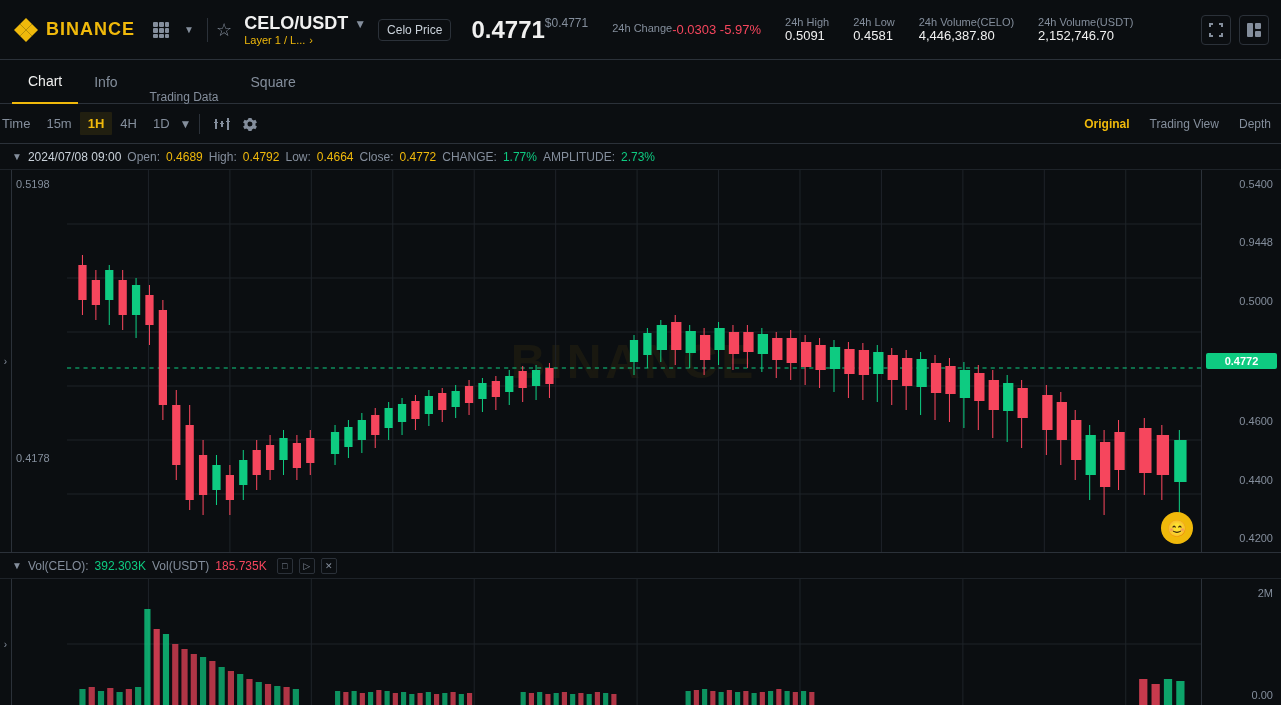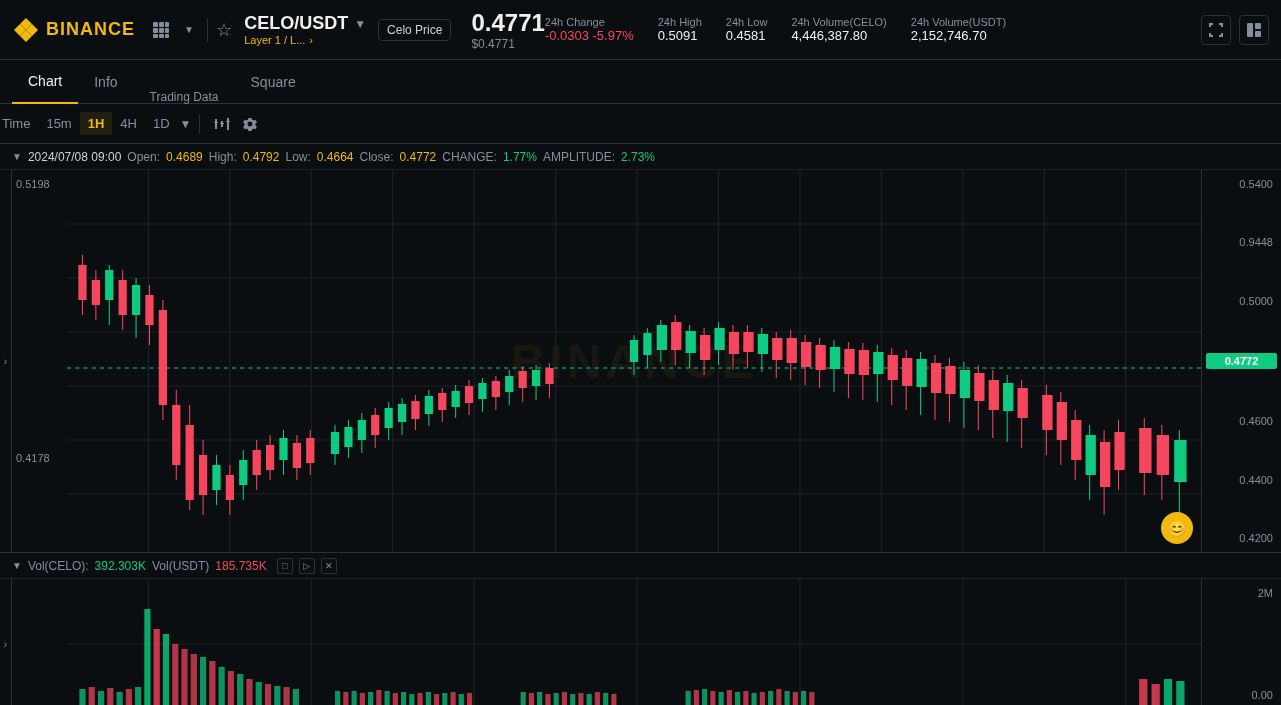--- a/index.html
+++ b/index.html
@@ -43,26 +43,26 @@
       <span style="color:#848e9c;font-size:12px;">▼</span>
     </div>
     <div style="display:flex;align-items:center;gap:4px;">
       <span style="font-size:11px;color:#f0b90b;cursor:pointer;">Layer 1 / L...</span>
       <span style="color:#f0b90b;font-size:11px;">›</span>
     </div>
   </div>
 
   <button style="font-size:12px;color:#c9d1d9;margin-right:20px;cursor:pointer;border:1px solid #2b3139;padding:3px 8px;border-radius:4px;background:transparent;">Celo Price</button>
 
-  <div style="display:flex;flex-direction:column;">
+  <div style="display:flex;margin-right:24px;">
     <span style="font-size:24px;font-weight:700;color:#f0f0f0;">0.4771</span>
     <span style="font-size:12px;color:#848e9c;">$0.4771</span>
   </div>
 
-  <div style="display:flex;flex-direction:column;margin-right:24px;">
+  <div style="display:flex;flex-direction:row;margin-right:24px;">
     <span style="font-size:11px;color:#848e9c;">24h Change</span>
     <span style="font-size:13px;color:#f6465d;font-weight:500;">-0.0303 -5.97%</span>
   </div>
   <div style="display:flex;flex-direction:column;margin-right:24px;">
     <span style="font-size:11px;color:#848e9c;">24h High</span>
     <span style="font-size:13px;color:#f0f0f0;font-weight:500;">0.5091</span>
   </div>
   <div style="display:flex;flex-direction:column;margin-right:24px;">
     <span style="font-size:11px;color:#848e9c;">24h Low</span>
     <span style="font-size:13px;color:#f0f0f0;font-weight:500;">0.4581</span>
@@ -126,20 +126,25 @@
       <rect x="14" y="3" width="2" height="12"></rect>
         <rect x="13" y="6" width="4" height="1"></rect>
     </svg>
   </div>
   <div style="width:28px;height:28px;display:flex;align-items:center;justify-content:center;color:#848e9c;cursor:pointer;">
     <svg width="18" height="18" viewBox="0 0 18 18" fill="currentColor">
       <path d="M9 11.5a2.5 2.5 0 1 1 0-5 2.5 2.5 0 0 1 0 5zm5.5-2a5.5 5.5 0 0 0-.1-1l1.5-1.1-1.5-2.6-1.7.7a5.4 5.4 0 0 0-1.7-1L10.5 3h-3l-.5 1.5A5.4 5.4 0 0 0 5.3 5.5L3.6 4.8 2.1 7.4l1.5 1.1a5.5 5.5 0 0 0 0 2L2.1 11.6l1.5 2.6 1.7-.7c.5.4 1.1.7 1.7 1L7.5 16h3l.5-1.5c.6-.3 1.2-.6 1.7-1l1.7.7 1.5-2.6-1.5-1.1a5.5 5.5 0 0 0 .1-1z"></path>
     </svg>
   </div>
 
+  <div style="margin-left:auto;display:flex;align-items:center;gap:4px;">
+    <button style="padding:4px 8px;font-size:12px;color:#f0b90b;cursor:pointer;border:none;background:transparent;font-weight:600;">Original</button>
+    <button style="padding:4px 8px;font-size:12px;color:#848e9c;cursor:pointer;border:none;background:transparent;">Trading View</button>
+    <button style="padding:4px 8px;font-size:12px;color:#848e9c;cursor:pointer;border:none;background:transparent;">Depth</button>
+  </div>
 </div>
 
 <div style="padding:4px 12px;font-size:12px;color:#848e9c;display:flex;align-items:center;gap:6px;background:#0b0e11;border-bottom:1px solid #1e2329;height:26px;">
   <span style="color:#848e9c;cursor:pointer;font-size:10px;">▼</span>
   <span style="color:#c9d1d9;">2024/07/08 09:00</span>
   <span style="color:#848e9c;">Open:</span>
   <span style="color:#f0b90b;">0.4689</span>
   <span style="color:#848e9c;">High:</span>
   <span style="color:#f0b90b;">0.4792</span>
   <span style="color:#848e9c;">Low:</span>

